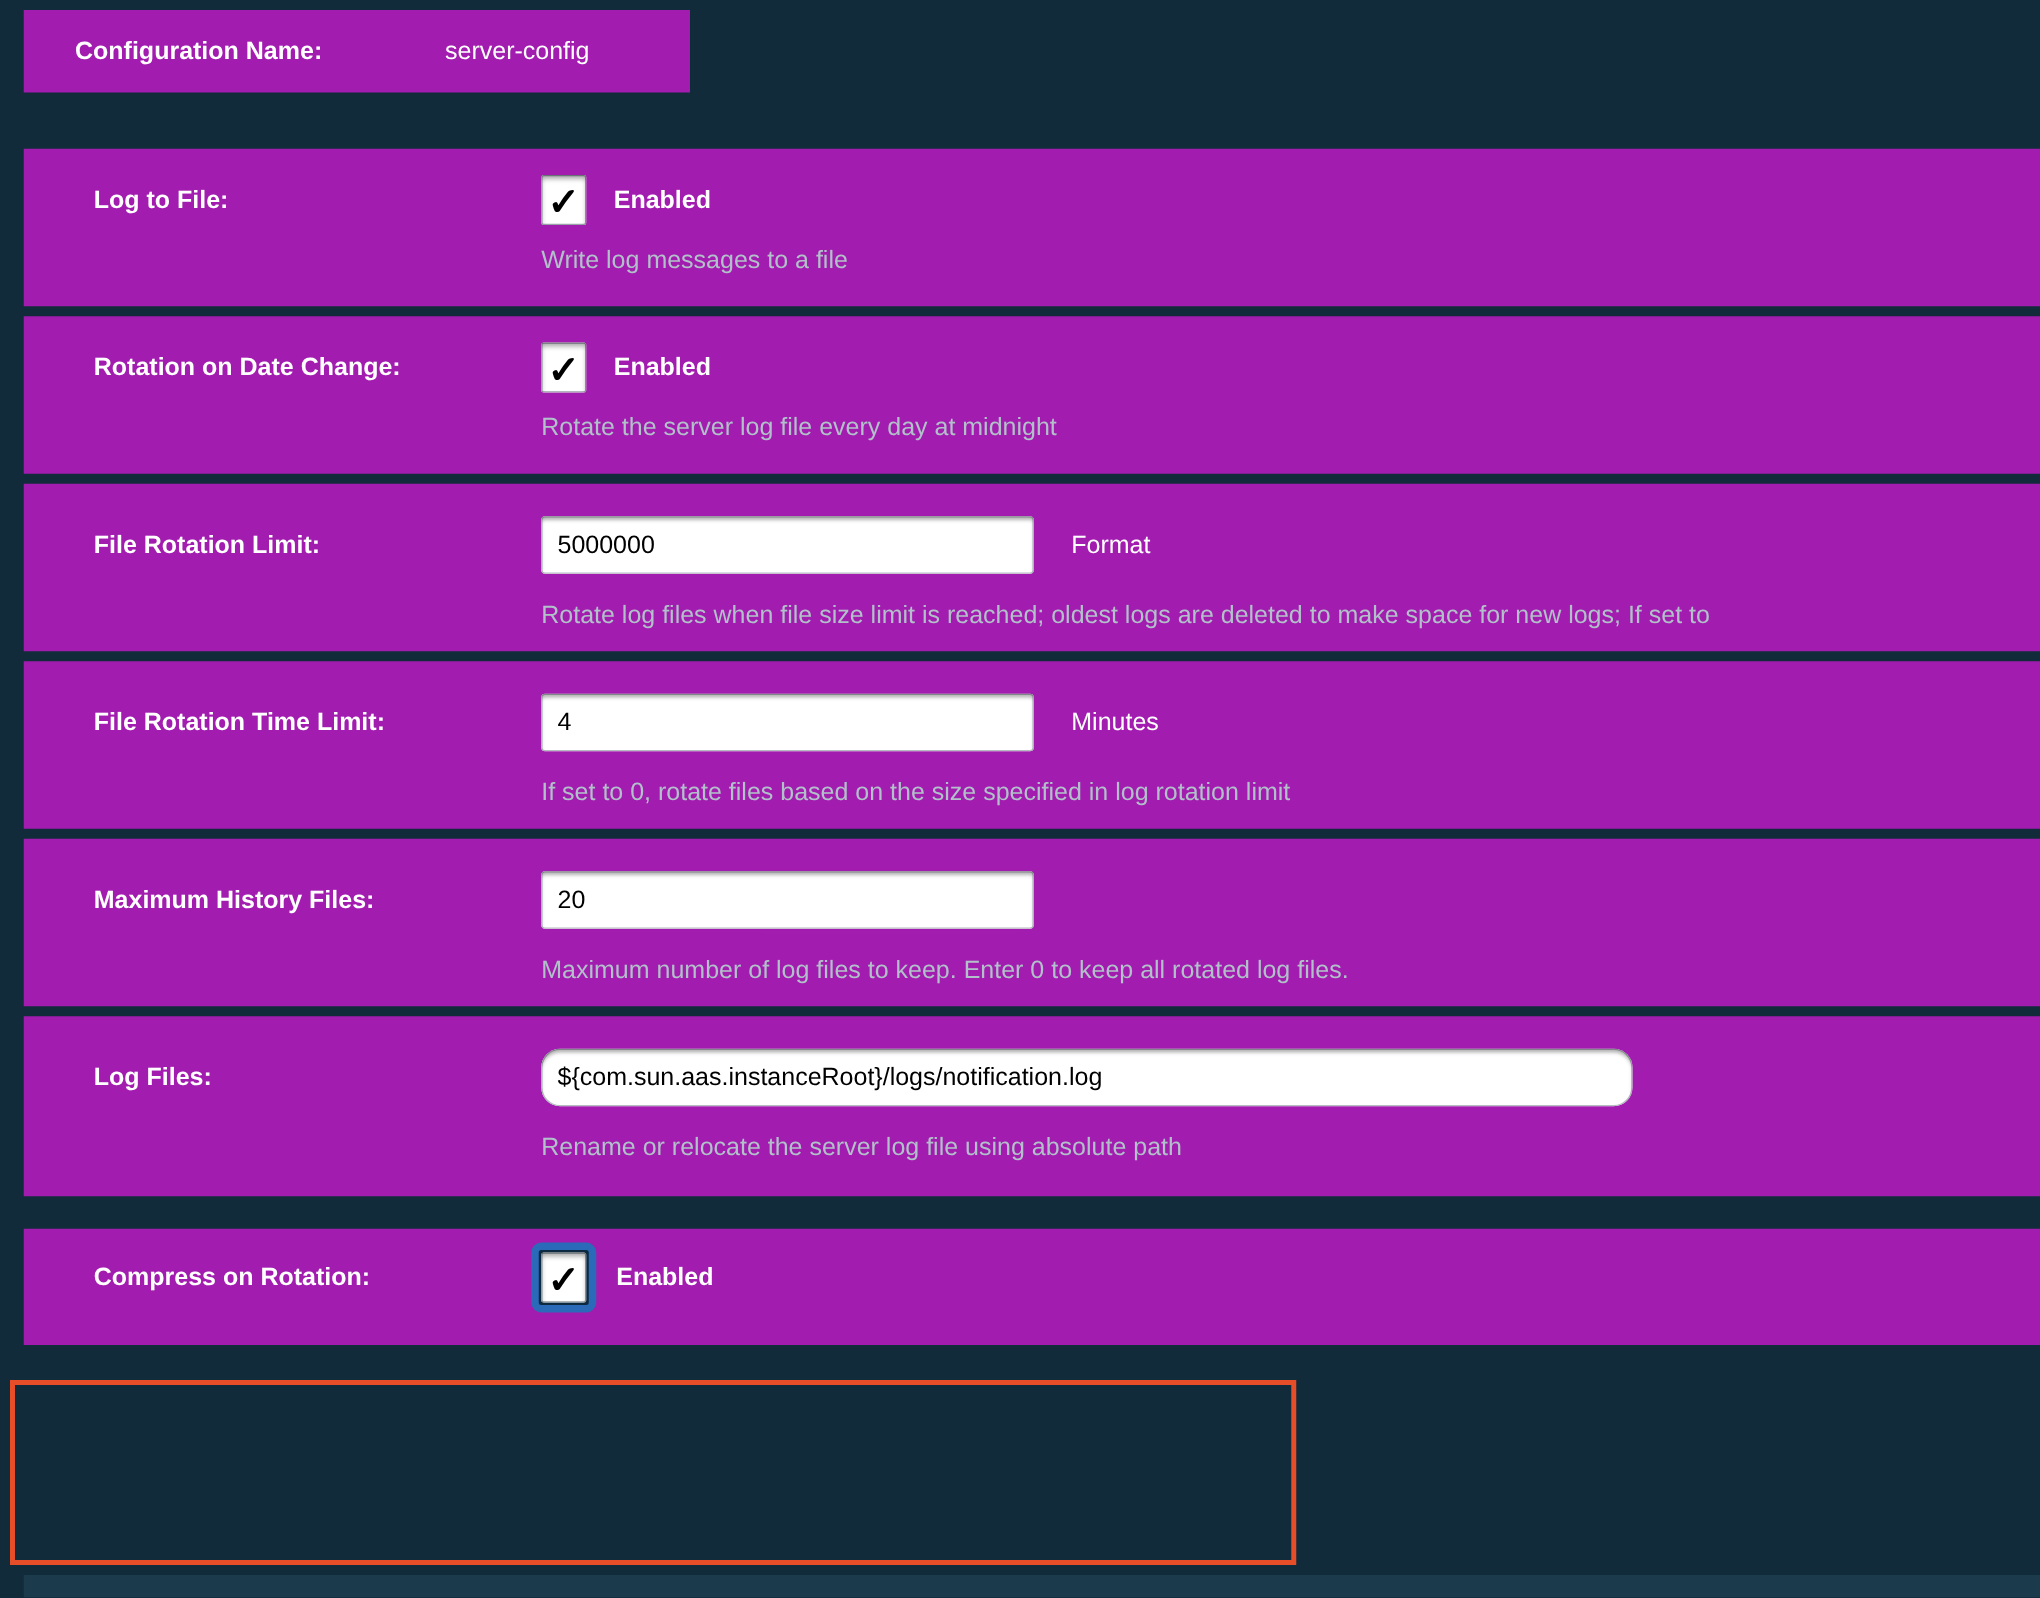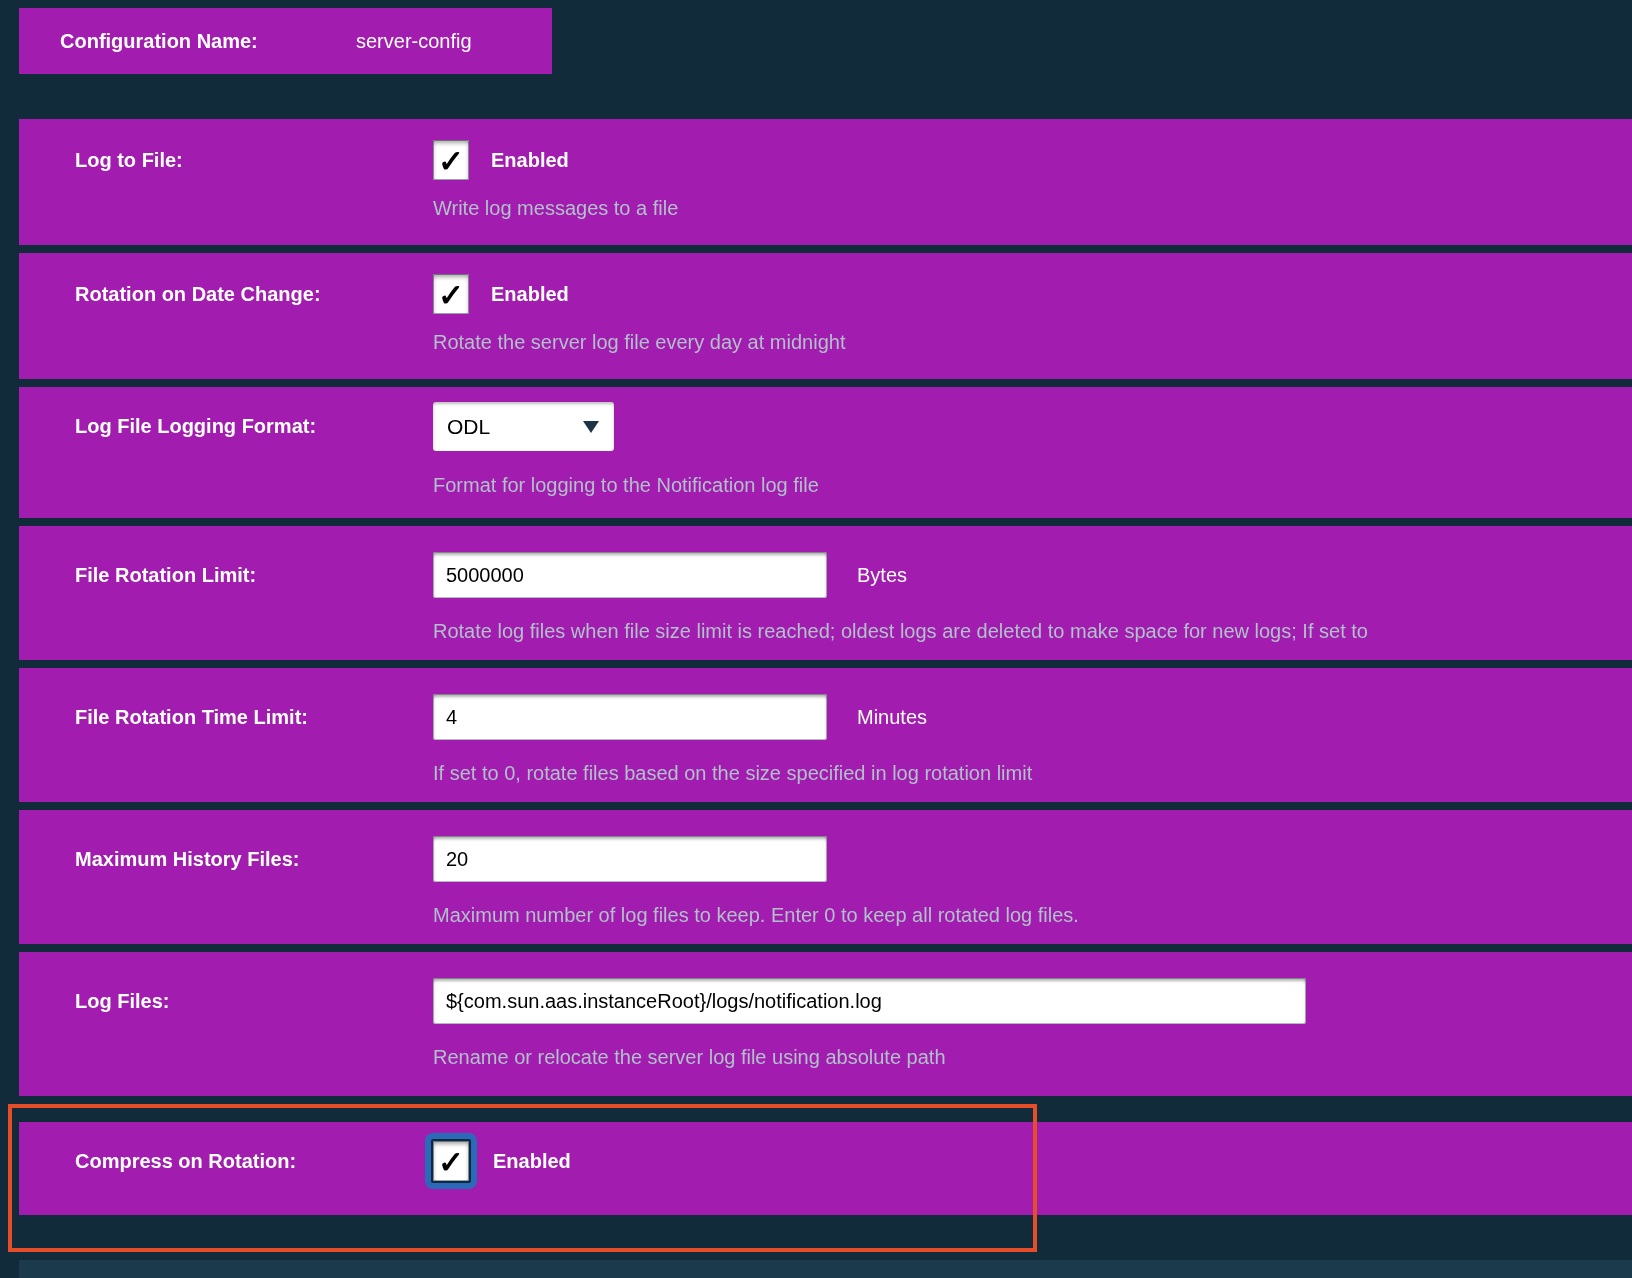--- a/index.html
+++ b/index.html
@@ -111,21 +111,21 @@
     height: 46px;
     border: none; outline: none;
     border-radius: 3px;
     background: #ffffff;
     box-shadow: inset 0 3px 3px rgba(0,0,0,.3), inset 0 0 0 1px #b5bcc0;
     font-size: 20px; color: #000000;
     padding: 0 13px;
     font-family: "Liberation Sans", sans-serif;
   }
   .w-num  { width: 394px; }
-  .w-path { width: 873px; }
+  .w-path { width: 873px; border-radius: 15px; }
   .suffix { margin-left: 30px; font-size: 20px; color: #ffffff; }
 
   
   .annotation {
     position: absolute; left: 8px; top: 1104px;
     width: 1029px; height: 148px;
     border: 4px solid #e64d29;
     z-index: 5;
     pointer-events: none;
   }
@@ -164,39 +164,27 @@
       <div class="ctrl">
         <div class="checkbox" role="checkbox" aria-checked="true">
           <span class="check">✓</span>
         </div>
         <span class="enabled">Enabled</span>
       </div>
     </div>
     <div class="help">Rotate the server log file every day at midnight</div>
   </div>
 
-  <div class="row row-select">
-    <div class="field">
-      <div class="flabel">Log File Logging Format:</div>
-      <div class="ctrl">
-        <div class="select">
-          <span class="select-value">ODL</span>
-          <span class="select-arrow"></span>
-        </div>
-      </div>
-    </div>
-    <div class="help">Format for logging to the Notification log file</div>
-  </div>
 
   <div class="row row-input">
     <div class="field">
       <div class="flabel">File Rotation Limit:</div>
       <div class="ctrl">
         <input class="tinput w-num" type="text" value="5000000" style="">
-        <span class="suffix">Bytes</span>
+        <span class="suffix">Format</span>
       </div>
     </div>
     <div class="help">Rotate log files when file size limit is reached; oldest logs are deleted to make space for new logs; If set to</div>
   </div>
 
   <div class="row row-input">
     <div class="field">
       <div class="flabel">File Rotation Time Limit:</div>
       <div class="ctrl">
         <input class="tinput w-num" type="text" value="4" style="">

